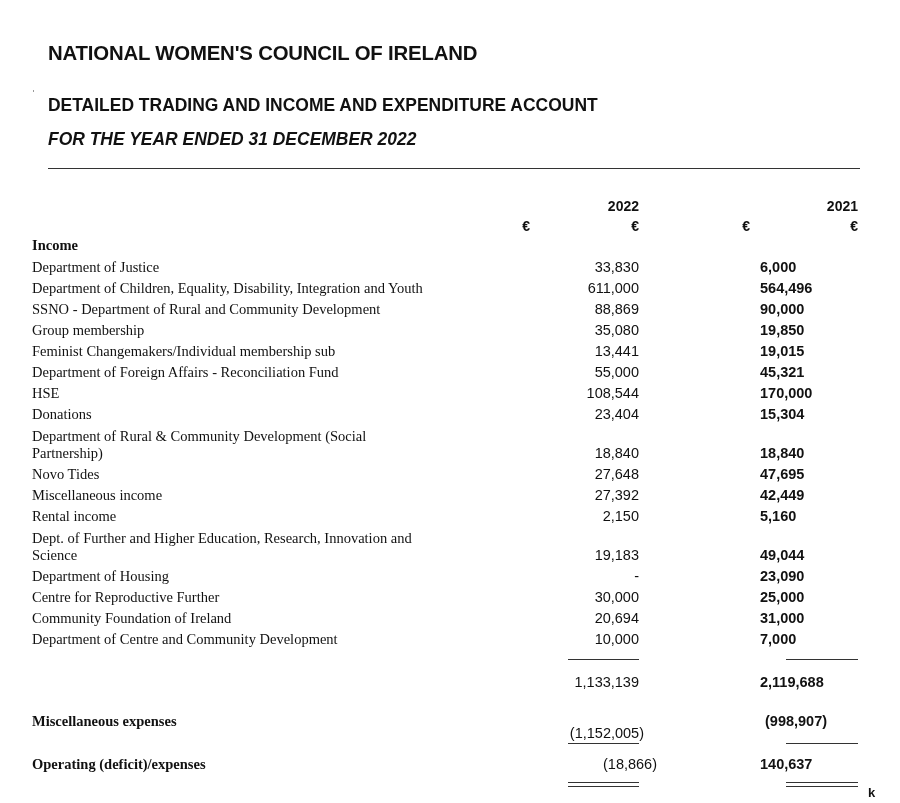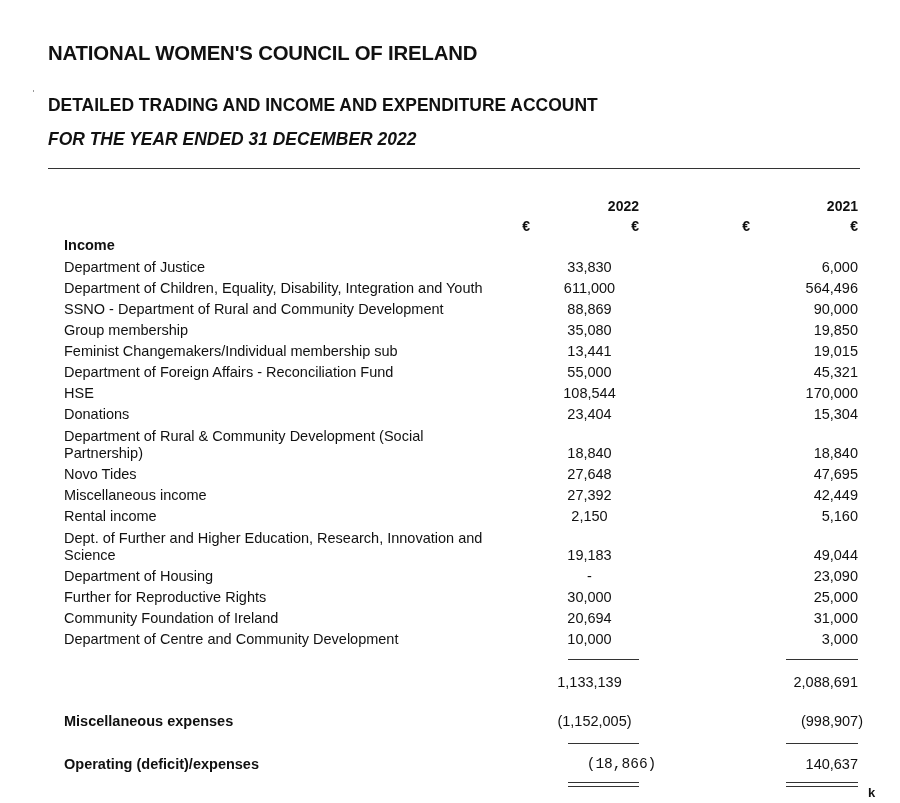--- a/index.html
+++ b/index.html
@@ -14,23 +14,23 @@
   .rule { position: absolute; left: 48px; top: 168px; width: 812px; height: 0; border-top: 1.5px solid #333; }
   .speck { position: absolute; left: 33px; top: 90px; width: 1px; height: 2px; background: #999; }
 
   .hdr { position: absolute; font-size: 14px; font-weight: bold; text-align: right; }
   .col-a { left: 460px; width: 70px; }
   .col-b { left: 540px; width: 99px; }
   .col-c { left: 680px; width: 70px; }
   .col-d { left: 760px; width: 98px; }
 
   .row { position: absolute; left: 0; width: 900px; font-size: 14.5px; line-height: 17px; }
-  .row .label { position: absolute; left: 64px; width: 470px; }
-  .row .v22 { position: absolute; left: 540px; width: 99px; text-align: center; }
-  .row .v21 { position: absolute; left: 760px; width: 98px; text-align: right; }
+  .row .label { position: absolute; left: 32px; width: 470px; font-family: Liberation Serif, serif; }
+  .row .v22 { position: absolute; left: 540px; width: 99px; text-align: right; }
+  .row .v21 { position: absolute; left: 760px; width: 98px; text-align: left; font-weight: bold; }
   .bold { font-weight: bold; }
 
   .line { position: absolute; height: 0; border-top: 1.3px solid #333; }
   .l22 { left: 568px; width: 71px; }
   .l21 { left: 786px; width: 72px; }
   .k { position: absolute; left: 868px; top: 785px; font-size: 13px; font-weight: bold; }
 </style>
 </head>
 <body>
 
@@ -123,55 +123,55 @@
   <span class="label">Science</span>
   <span class="v22">19,183</span>
   <span class="v21">49,044</span>
 </div>
 <div class="row" style="top:568px;">
   <span class="label">Department of Housing</span>
   <span class="v22">-</span>
   <span class="v21">23,090</span>
 </div>
 <div class="row" style="top:589px;">
-  <span class="label">Further for Reproductive Rights</span>
+  <span class="label">Centre for Reproductive Further</span>
   <span class="v22">30,000</span>
   <span class="v21">25,000</span>
 </div>
 <div class="row" style="top:610px;">
   <span class="label">Community Foundation of Ireland</span>
   <span class="v22">20,694</span>
   <span class="v21">31,000</span>
 </div>
 <div class="row" style="top:631px;">
   <span class="label">Department of Centre and Community Development</span>
   <span class="v22">10,000</span>
-  <span class="v21">3,000</span>
+  <span class="v21">7,000</span>
 </div>
 
 <div class="line l22" style="top:659px;"></div>
 <div class="line l21" style="top:659px;"></div>
 
 <div class="row" style="top:674px;">
   <span class="v22">1,133,139</span>
-  <span class="v21">2,088,691</span>
+  <span class="v21">2,119,688</span>
 </div>
 
 <div class="row" style="top:713px;">
   <span class="label bold">Miscellaneous expenses</span>
-  <span class="v22" style="left:545px;">(1,152,005)</span>
+  <span class="v22" style="left:545px;margin-top:12px;">(1,152,005)</span>
   <span class="v21" style="left:765px;">(998,907)</span>
 </div>
 
 <div class="line l22" style="top:743px;"></div>
 <div class="line l21" style="top:743px;"></div>
 
 <div class="row" style="top:756px;">
   <span class="label bold">Operating (deficit)/expenses</span>
-  <span class="v22" style="left:572px;font-family:Liberation Mono, monospace;">(18,866)</span>
+  <span class="v22" style="left:558px;">(18,866)</span>
   <span class="v21">140,637</span>
 </div>
 
 <div class="line l22" style="top:782px;"></div>
 <div class="line l22" style="top:786px;"></div>
 <div class="line l21" style="top:782px;"></div>
 <div class="line l21" style="top:786px;"></div>
 
 <div class="k">k</div>
 

